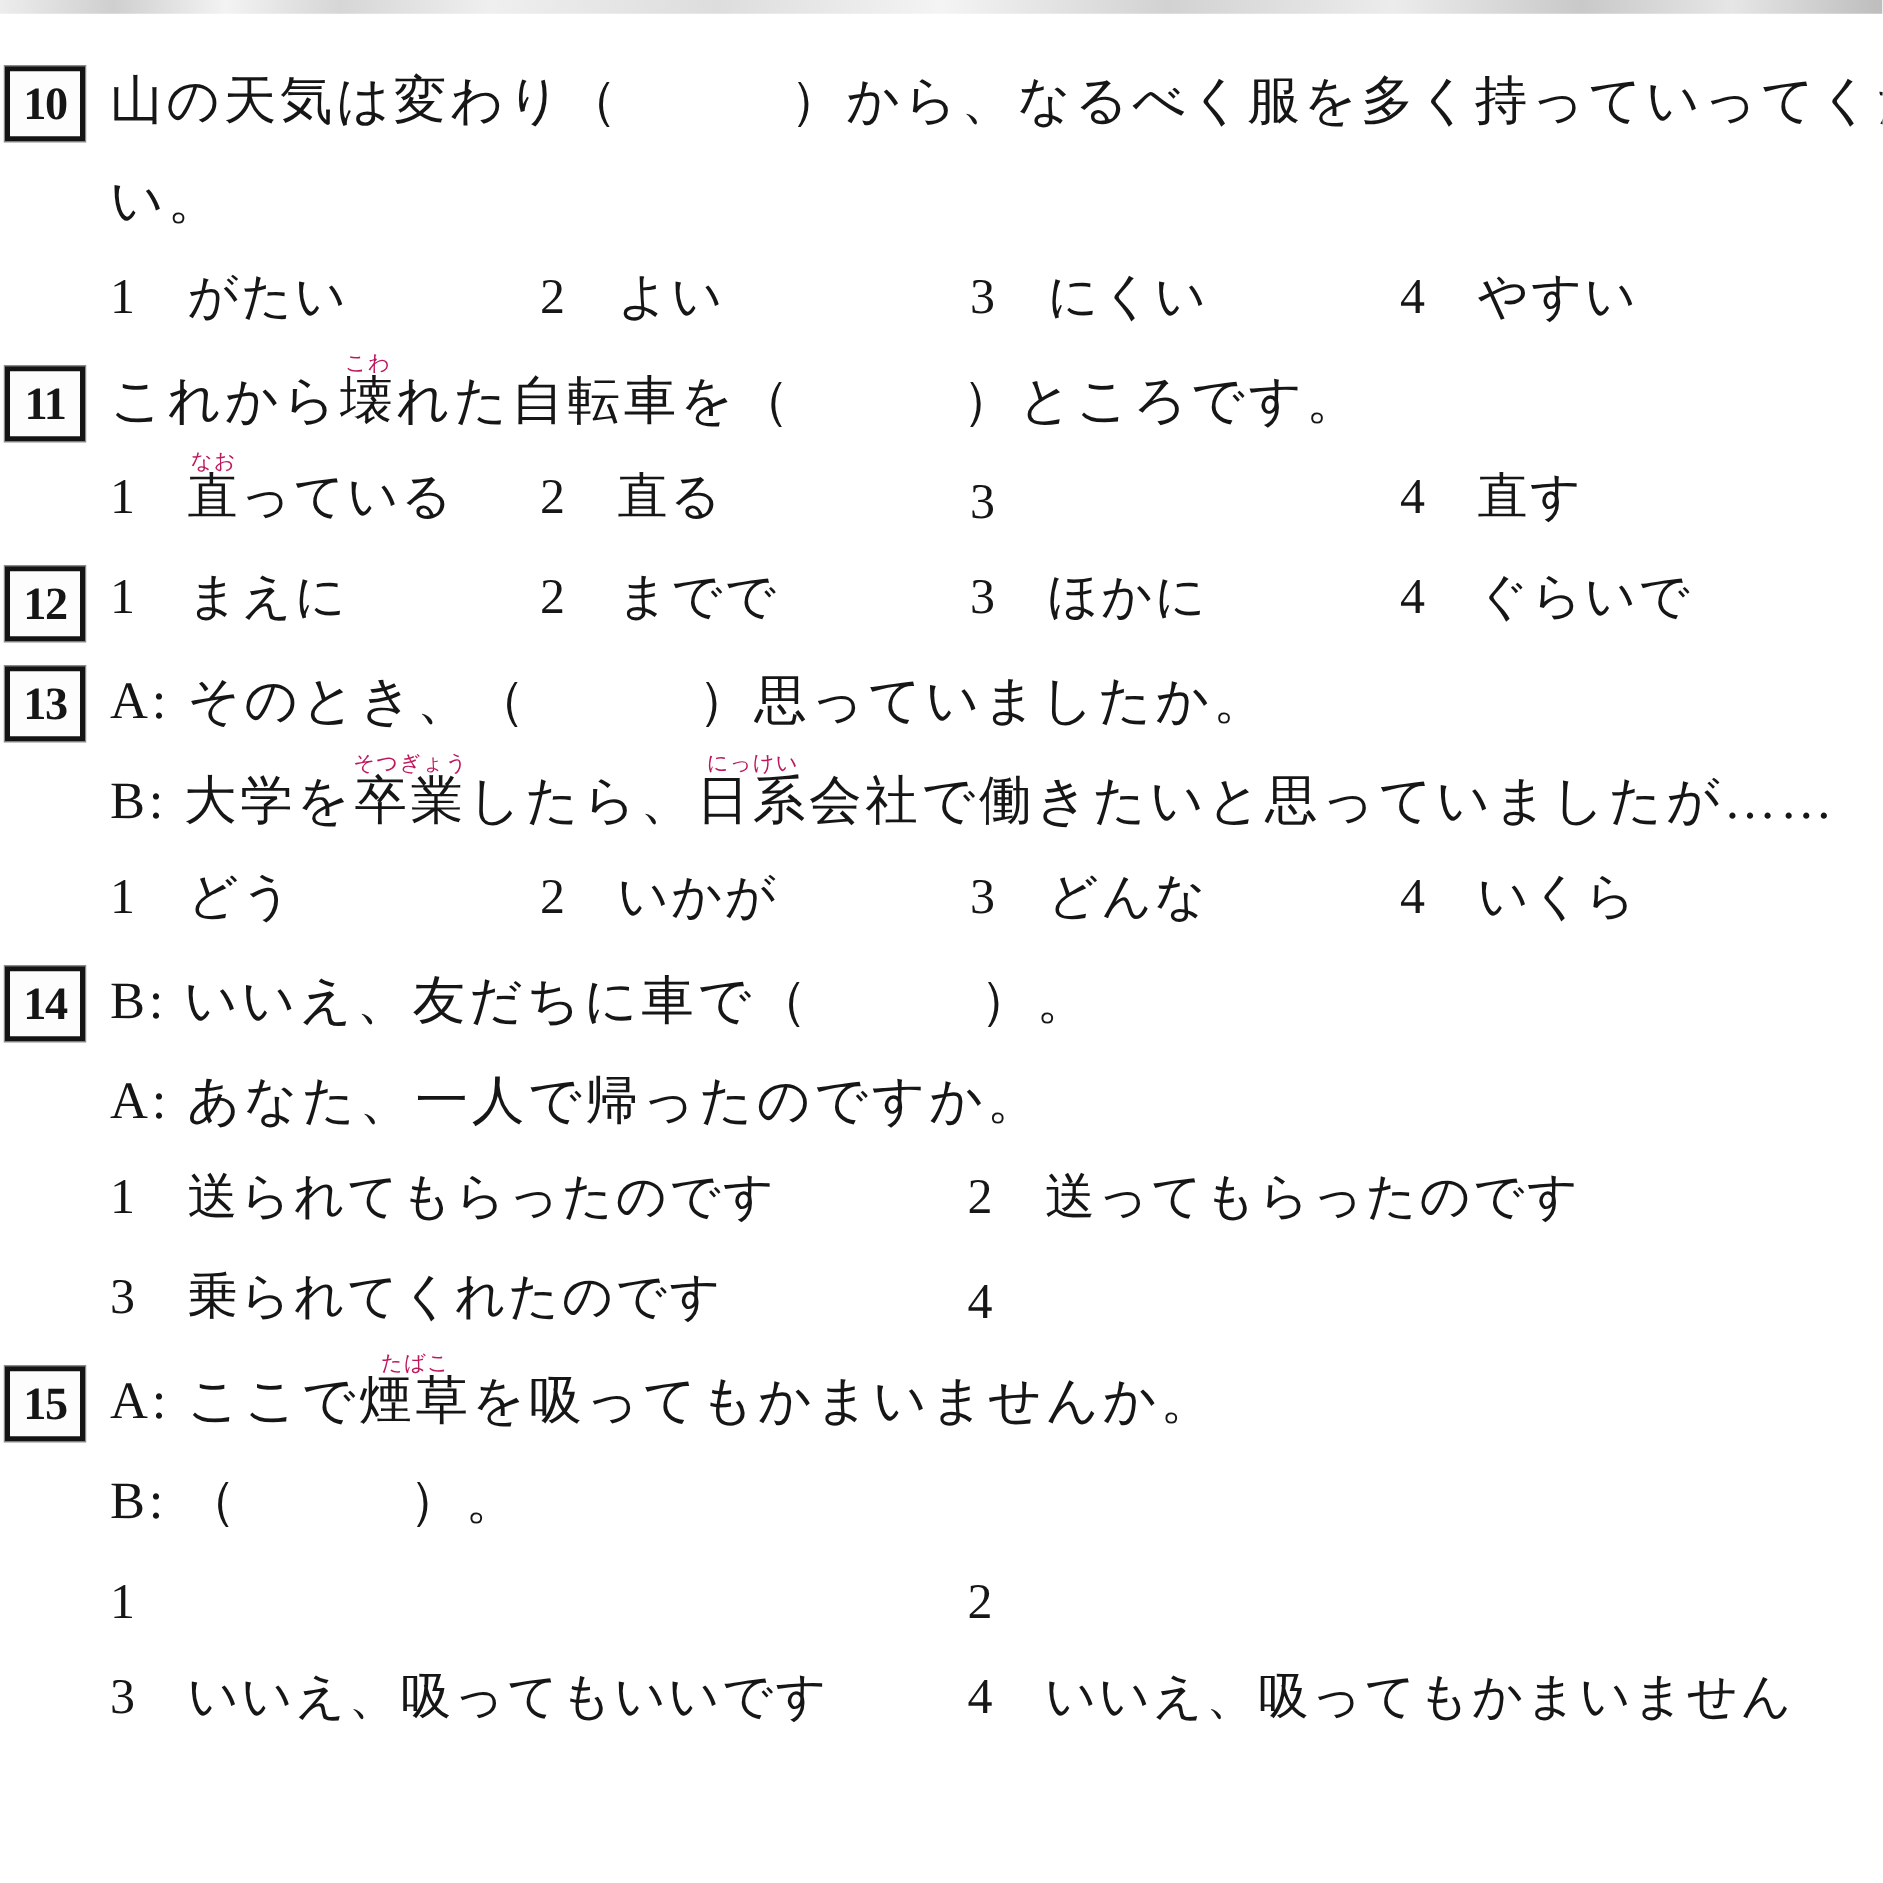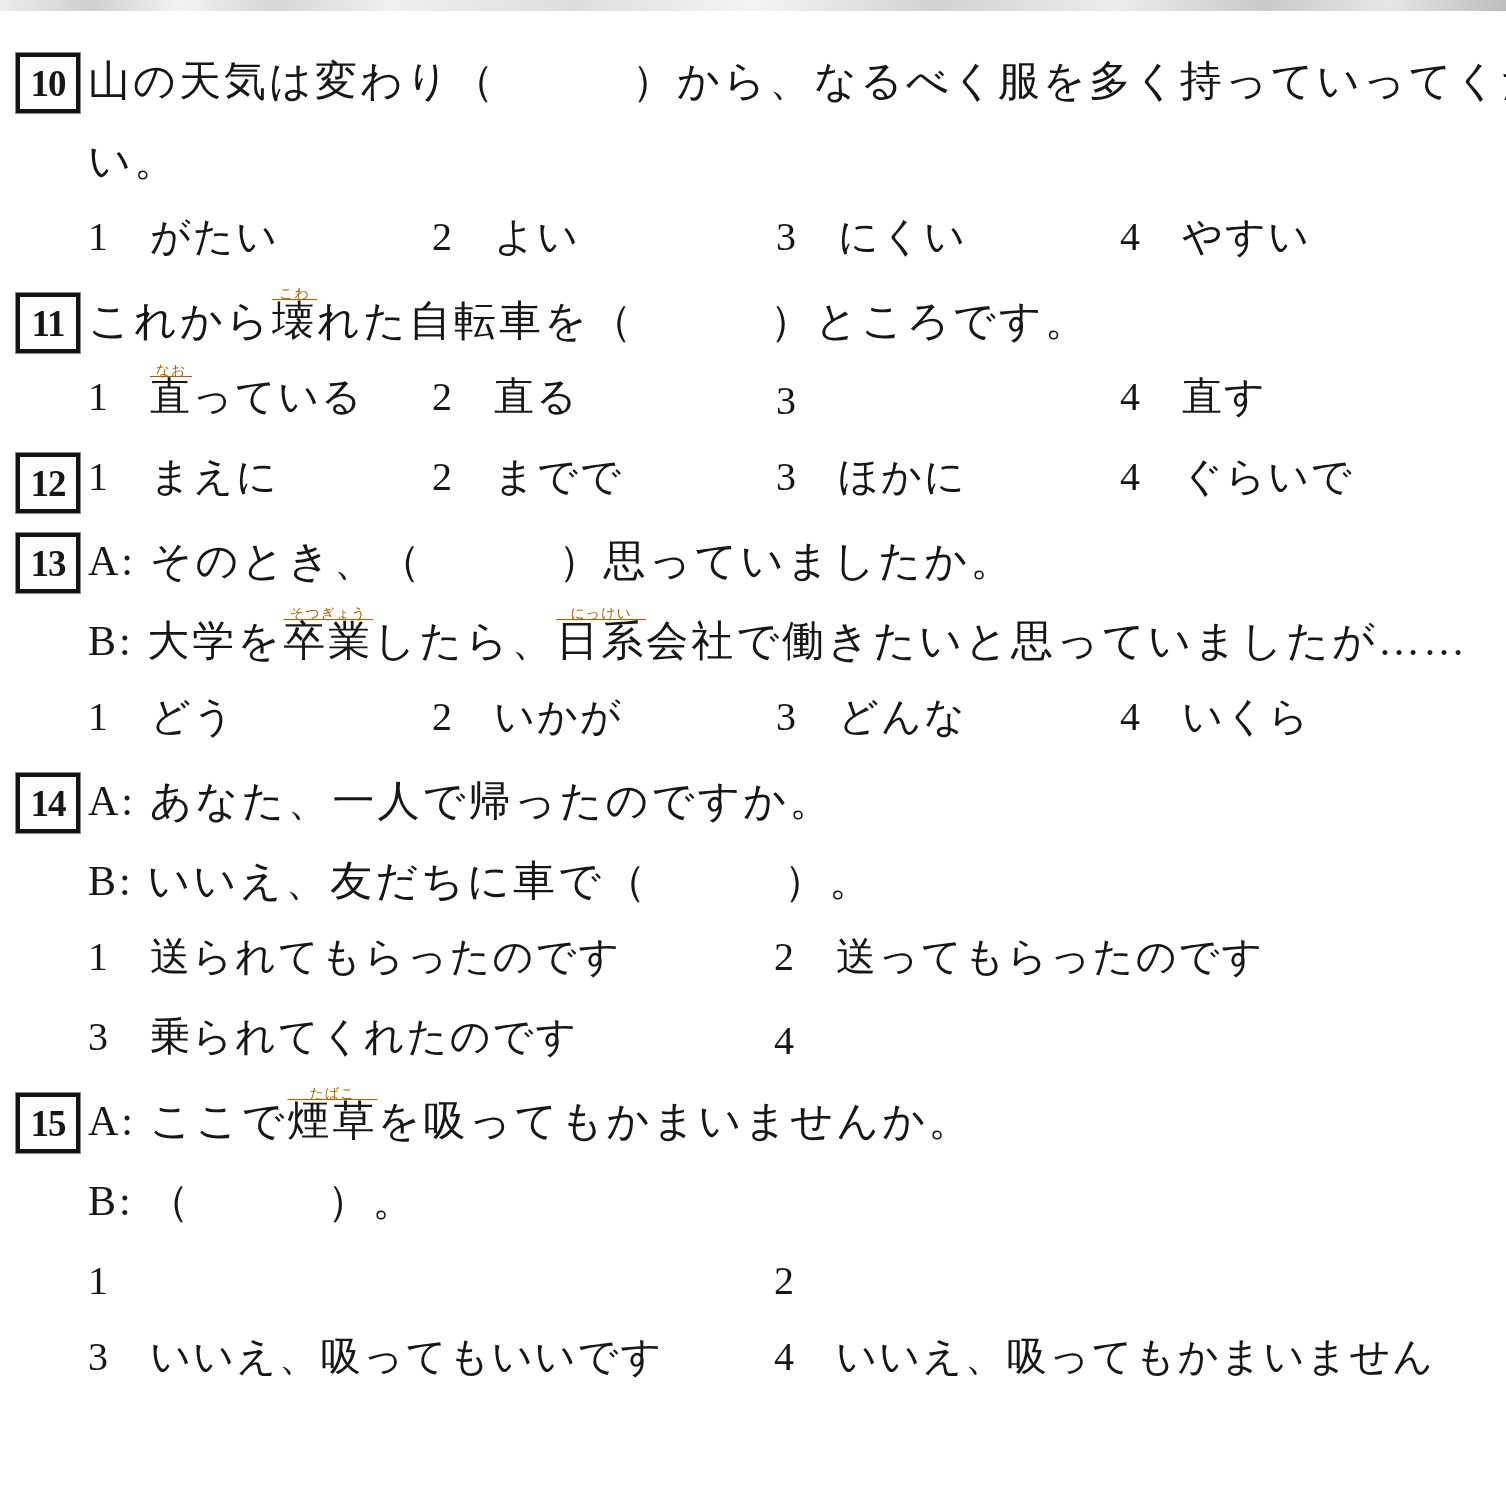--- a/index.html
+++ b/index.html
@@ -16,21 +16,21 @@
       #ededed 0%, #cfcfcf 6%, #f3f3f3 12%, #d6d6d6 18%, #efefef 26%,
       #dddddd 38%, #f4f4f4 50%, #d2d2d2 62%, #ececec 74%, #c9c9c9 84%,
       #e6e6e6 92%, #bdbdbd 100%);
   }
   .sheet {
     padding-top: 22px;
   }
   .question { position: relative; }
   .q-badge {
     position: absolute;
-    left: 16px; top: 20px;
+    left: 4px; top: 20px;
     width: 56px; height: 52px;
     border: 4px solid #141414;
     box-shadow: 0 0 0 1px #8a8a8a;
     display: flex; align-items: center; justify-content: center;
     background: #fdfdfd;
   }
   .q-badge span {
     font-size: 37px; font-weight: bold;
     letter-spacing: -1px;
     font-family: "Liberation Serif", "DejaVu Serif", serif;
@@ -44,24 +44,23 @@
     box-sizing: border-box;
     white-space: nowrap;
   }
   .line {
     font-size: 42px;
     line-height: 1.08;
     letter-spacing: 3px;
   }
   ruby { ruby-align: center; }
   rt {
-    font-size: 14px;
+    font-size: 17px;
     letter-spacing: 1px;
-    color: #a16207;
-    text-decoration: underline;
+    color: #be185d;
   }
   .opt {
     display: flex;
     align-items: baseline;
     white-space: nowrap;
   }
   .opt4 { width: 344px; flex: none; }
   .opt2 { width: 686px; flex: none; }
   .opt .num {
     display: inline-block;
@@ -192,24 +191,24 @@
             </div>
           </div>
         </div>
       </div>
       <div class="question">
         <div class="q-badge">
           <span>14</span>
         </div>
         <div class="q-body">
           <div class="q-row">
+            <div class="line"><span>B: いいえ、友だちに車で（　　　）。</span></div>
+          </div>
+          <div class="q-row">
             <div class="line"><span>A: あなた、一人で帰ったのですか。</span></div>
-          </div>
-          <div class="q-row">
-            <div class="line"><span>B: いいえ、友だちに車で（　　　）。</span></div>
           </div>
           <div class="q-row">
             <div class="opt opt2">
               <span class="num">1</span>
               <span class="label"><span>送られてもらったのです</span></span>
             </div>
             <div class="opt opt2">
               <span class="num">2</span>
               <span class="label"><span>送ってもらったのです</span></span>
             </div>

